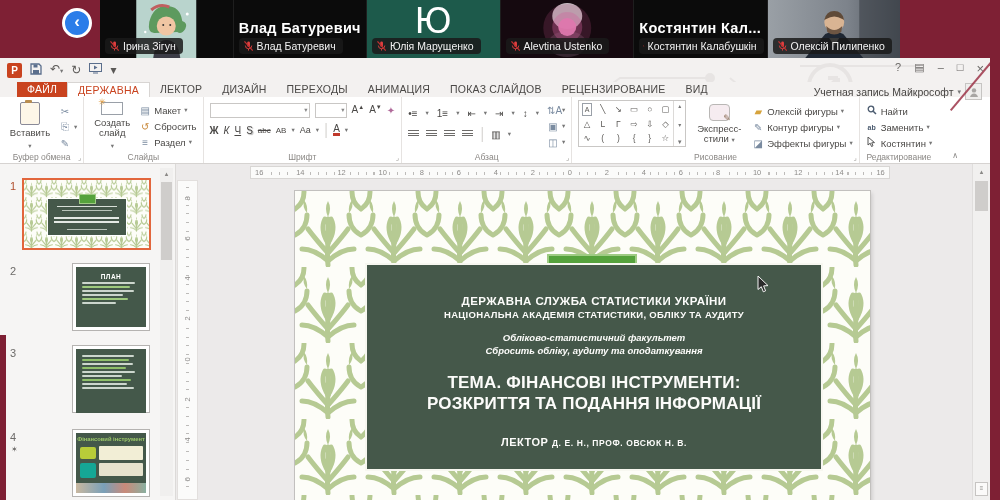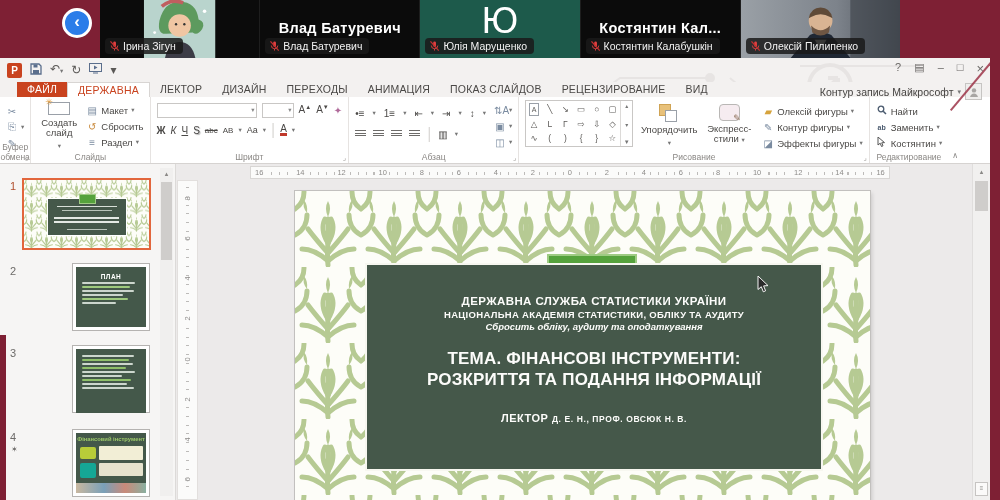--- a/index.html
+++ b/index.html
@@ -225,20 +225,41 @@
           <svg width="11" height="12" viewBox="0 0 12 12">
     <rect x="4.6" y="1" width="3" height="6" rx="1.5" fill="#e04040"></rect>
     <path d="M2.6 5.5a3.5 3.5 0 0 0 7 0" stroke="#e04040" fill="none"></path>
     <line x1="6" y1="9" x2="6" y2="11" stroke="#e04040"></line>
     <line x1="1.6" y1="1" x2="10.6" y2="11" stroke="#c23030" stroke-width="1.4"></line>
           </svg>
           <span>Юлія Марущенко</span>
         </div>
       </div>
       <div class="tile">
+        <svg class="fill" viewBox="0 0 134 58" preserveAspectRatio="xMidYMid slice">
+   <rect width="134" height="58" fill="#15090f"></rect>
+   <g filter="none">
+            <ellipse cx="67" cy="16" rx="15" ry="13" fill="#e5dbe0" opacity=".85"></ellipse>
+   <ellipse cx="67" cy="44" rx="19" ry="13" fill="#3a2a34" opacity=".9"></ellipse>
+   <circle cx="67" cy="27" r="9" fill="#ff9ad0" opacity=".95"></circle>
+   <circle cx="67" cy="27" r="15" fill="#e06aa8" opacity=".35"></circle>
+   <circle cx="67" cy="28" r="24" fill="#a04470" opacity=".25"></circle>
+          </g>
+        </svg>
+        <div class="pill">
+          <svg width="11" height="12" viewBox="0 0 12 12">
+    <rect x="4.6" y="1" width="3" height="6" rx="1.5" fill="#e04040"></rect>
+    <path d="M2.6 5.5a3.5 3.5 0 0 0 7 0" stroke="#e04040" fill="none"></path>
+    <line x1="6" y1="9" x2="6" y2="11" stroke="#e04040"></line>
+    <line x1="1.6" y1="1" x2="10.6" y2="11" stroke="#c23030" stroke-width="1.4"></line>
+          </svg>
+          <span>Alevtina Ustenko</span>
+        </div>
+      </div>
+      <div class="tile">
         <div class="bigname">Костянтин Кал...</div>
         <div class="pill">
           <svg width="11" height="12" viewBox="0 0 12 12">
     <rect x="4.6" y="1" width="3" height="6" rx="1.5" fill="#e04040"></rect>
     <path d="M2.6 5.5a3.5 3.5 0 0 0 7 0" stroke="#e04040" fill="none"></path>
     <line x1="6" y1="9" x2="6" y2="11" stroke="#e04040"></line>
     <line x1="1.6" y1="1" x2="10.6" y2="11" stroke="#c23030" stroke-width="1.4"></line>
           </svg>
           <span>Костянтин Калабушкін</span>
         </div>
@@ -325,32 +346,37 @@
       <div class="tab active">ДЕРЖАВНА</div>
       <div class="tab">ЛЕКТОР</div>
       <div class="tab">ДИЗАЙН</div>
       <div class="tab">ПЕРЕХОДЫ</div>
       <div class="tab">АНИМАЦИЯ</div>
       <div class="tab">ПОКАЗ СЛАЙДОВ</div>
       <div class="tab">РЕЦЕНЗИРОВАНИЕ</div>
       <div class="tab">ВИД</div>
     </div>
   <div class="account">
-    <span class="txt">Контур запись Майкрософт</span>
+    <span class="txt">Учетная запись Майкрософт</span>
     <span class="car">▾</span>
     <span class="avatarbox">
       <svg width="10" height="10" viewBox="0 0 10 10">
           <circle cx="5" cy="3.4" r="2.2" fill="#a8a6a4"></circle>
           <path d="M1 10 q1-3.6 4-3.6 q3 0 4 3.6 z" fill="#a8a6a4"></path>
         </svg>
     </span>
   </div>
 
   <div class="ribbon">
     <div class="rgroup">
+      <div class="bb">
+        <span class="clip-icon"></span>
+        <span>Вставить</span>
+          <span class="drop">▾</span>
+      </div>
       <div class="minicol" style="padding-top:4px">
         <span class="mini">
             <span class="micon">✂</span>
           </span>
         <span class="mini">
             <span class="micon">⎘</span>
             <span class="drop">▾</span>
           </span>
         <span class="mini">
             <span class="micon">✎</span>
@@ -478,28 +504,20 @@
             <span>{</span>
             <span>}</span>
             <span>☆</span>
           </div>
         <div class="shapescroll">
           <span>▴</span>
             <span>▾</span>
             <span>▼</span>
         </div>
       </div>
-      <div class="bb" style="width:54px;padding-top:4px">
-        <span class="sq-arrange">
-            <i class="b"></i>
-            <i class="f"></i>
-          </span>
-        <span>Упорядочить</span>
-          <span class="drop">▾</span>
-      </div>
       <div class="bb" style="width:48px;padding-top:4px">
         <span class="qs-icon"></span>
         <span>Экспресс-</span>
         <span style="margin-top:-3px"><span>стили</span> <span class="drop">▾</span></span>
       </div>
       <div class="minicol" style="padding-top:4px">
         <span class="mini">
             <span class="micon" style="color:#d6a33c">▰</span>
             <span>Олексій фигуры</span>
             <span class="drop">▾</span>
@@ -655,20 +673,21 @@
     <div class="canvas">
       <div class="slide">
         <svg class="patt">
           <rect width="100%" height="100%" fill="#fdfdf8"></rect>
           <rect width="100%" height="100%" fill="url(#leafL)"></rect>
         </svg>
         <div class="greenchip"></div>
         <div class="greenbox">
           <div class="org1">ДЕРЖАВНА СЛУЖБА СТАТИСТИКИ УКРАЇНИ</div>
           <div class="org2">НАЦІОНАЛЬНА АКАДЕМІЯ СТАТИСТИКИ, ОБЛІКУ ТА АУДИТУ</div>
+          <div class="dept">Обліково-статистичний факультет</div>
           <div class="dept2">Сбросить обліку, аудиту та оподаткування</div>
           <div class="stitle">ТЕМА. ФІНАНСОВІ ІНСТРУМЕНТИ: РОЗКРИТТЯ ТА ПОДАННЯ ІНФОРМАЦІЇ</div>
           <div class="lect">
             <span>ЛЕКТОР </span><span class="small">Д. Е. Н., ПРОФ. ОВСЮК Н. В.</span>
           </div>
         </div>
       </div>
     </div>
 
     <div class="mscroll">

